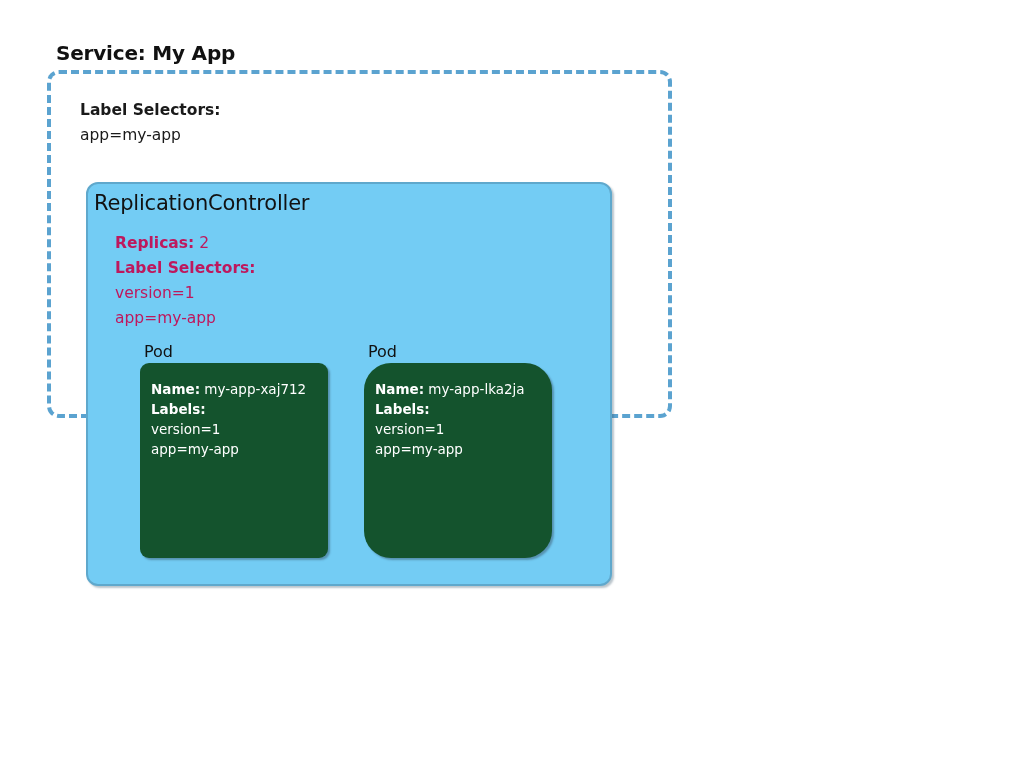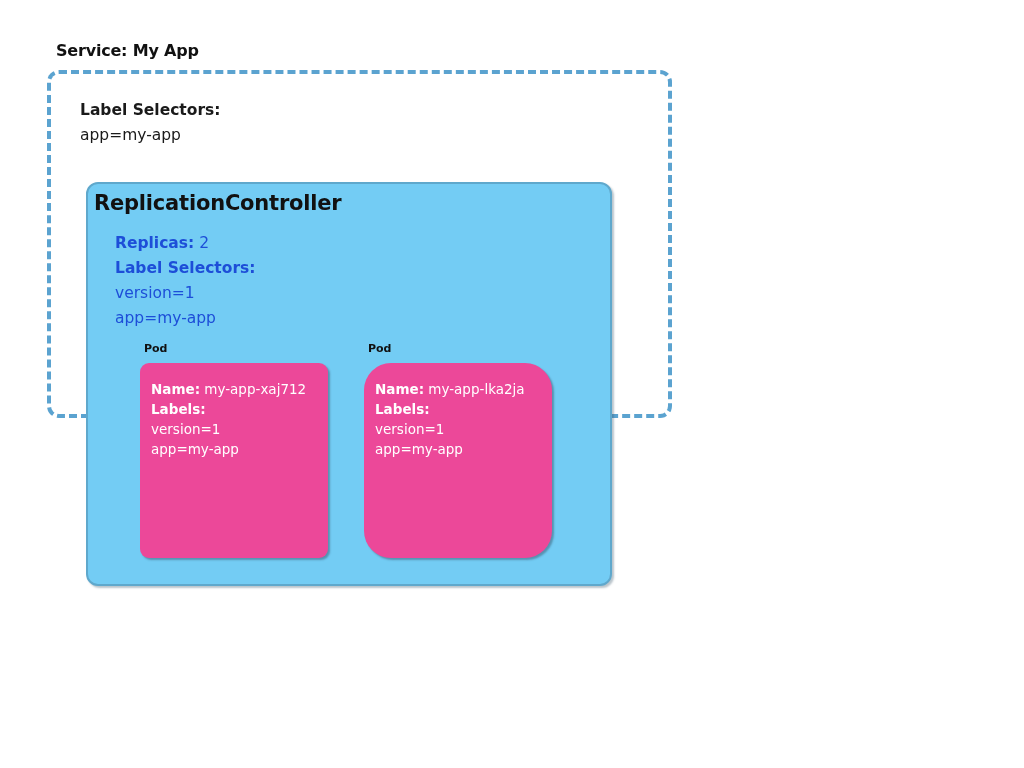--- a/index.html
+++ b/index.html
@@ -14,21 +14,21 @@
     overflow: hidden;
     font-family: "DejaVu Sans", "Liberation Sans", sans-serif;
     color: #1a1a1a;
   }
 
   
   #service-title {
     position: absolute;
     left: 56px;
     top: 41px;
-    font-size: 16px;
+    font-size: 20px;
     font-weight: bold;
     letter-spacing: -0.2px;
     color: #111111;
     white-space: nowrap;
   }
   #service-box {
     position: absolute;
     left: 47px;
     top: 70px;
     width: 625px;
@@ -59,46 +59,46 @@
     background: #73ccf4;
     border: 2px solid #5fa8cc;
     border-radius: 12px;
     box-shadow: 2px 2px 2px rgba(60,90,110,0.35);
   }
   #rc-title {
     position: absolute;
     left: 94px;
     top: 191px;
     font-size: 21px;
-    font-weight: bold;
+    font-weight: normal;
     color: #111111;
     letter-spacing: -0.2px;
   }
   #rc-details {
     position: absolute;
     left: 115px;
     top: 231px;
     font-size: 15.5px;
     line-height: 25px;
-    color: #1d4ed8;
+    color: #be185d;
   }
 
   
   .pod-label {
     position: absolute;
-    font-size: 11px;
-    font-weight: bold;
+    font-size: 16px;
+    font-weight: normal;
     color: #111111;
   }
   .pod-box {
     position: absolute;
     width: 188px;
     height: 195px;
     box-sizing: border-box;
-    background: #ec4899;
+    background: #14532d;
     border-radius: 9px;
     box-shadow: 2px 2px 2px rgba(50,75,95,0.45);
   }
   .pod-details {
     position: absolute;
     left: 11px;
     top: 16px;
     font-size: 13.5px;
     line-height: 20px;
     color: #ffffff;

